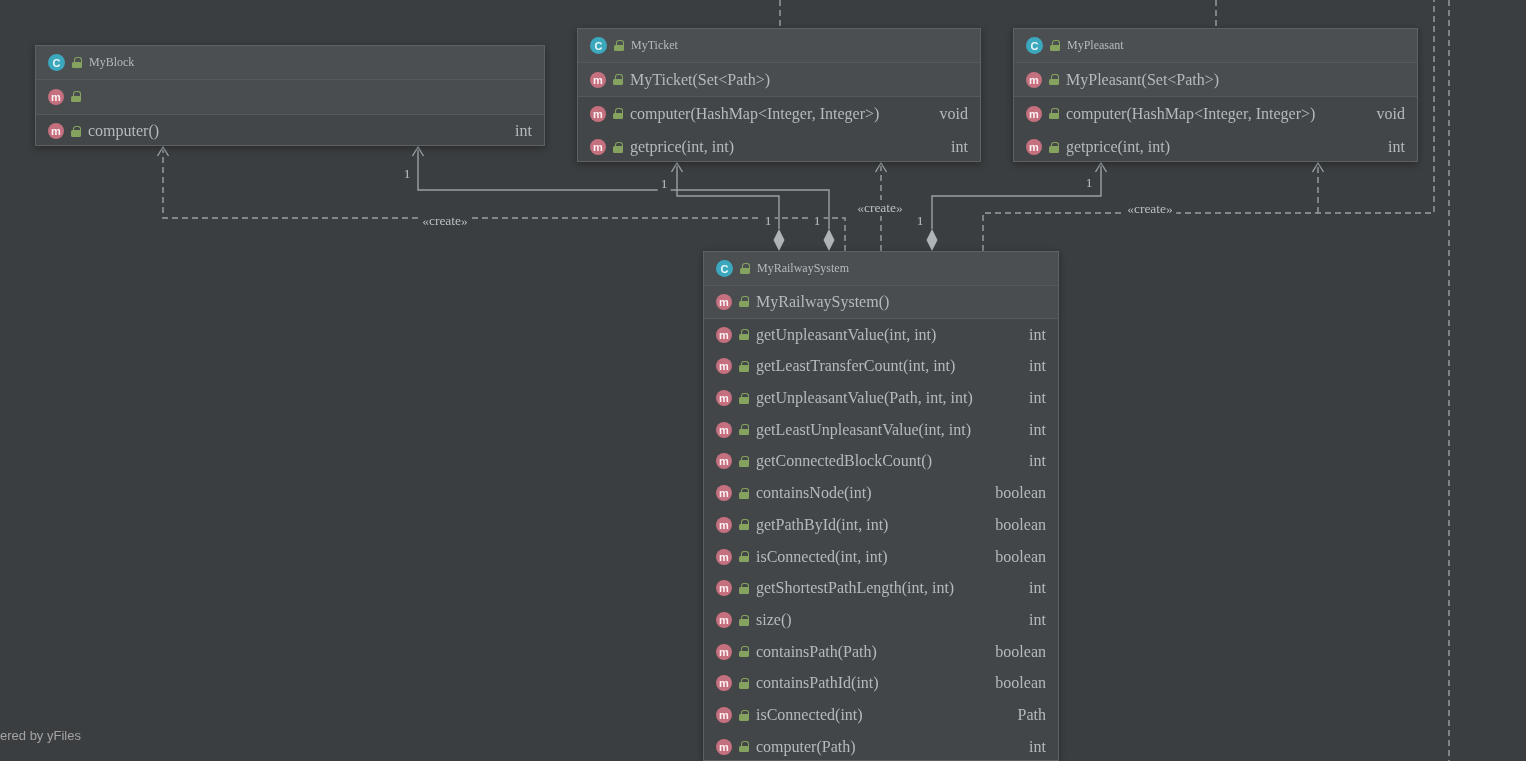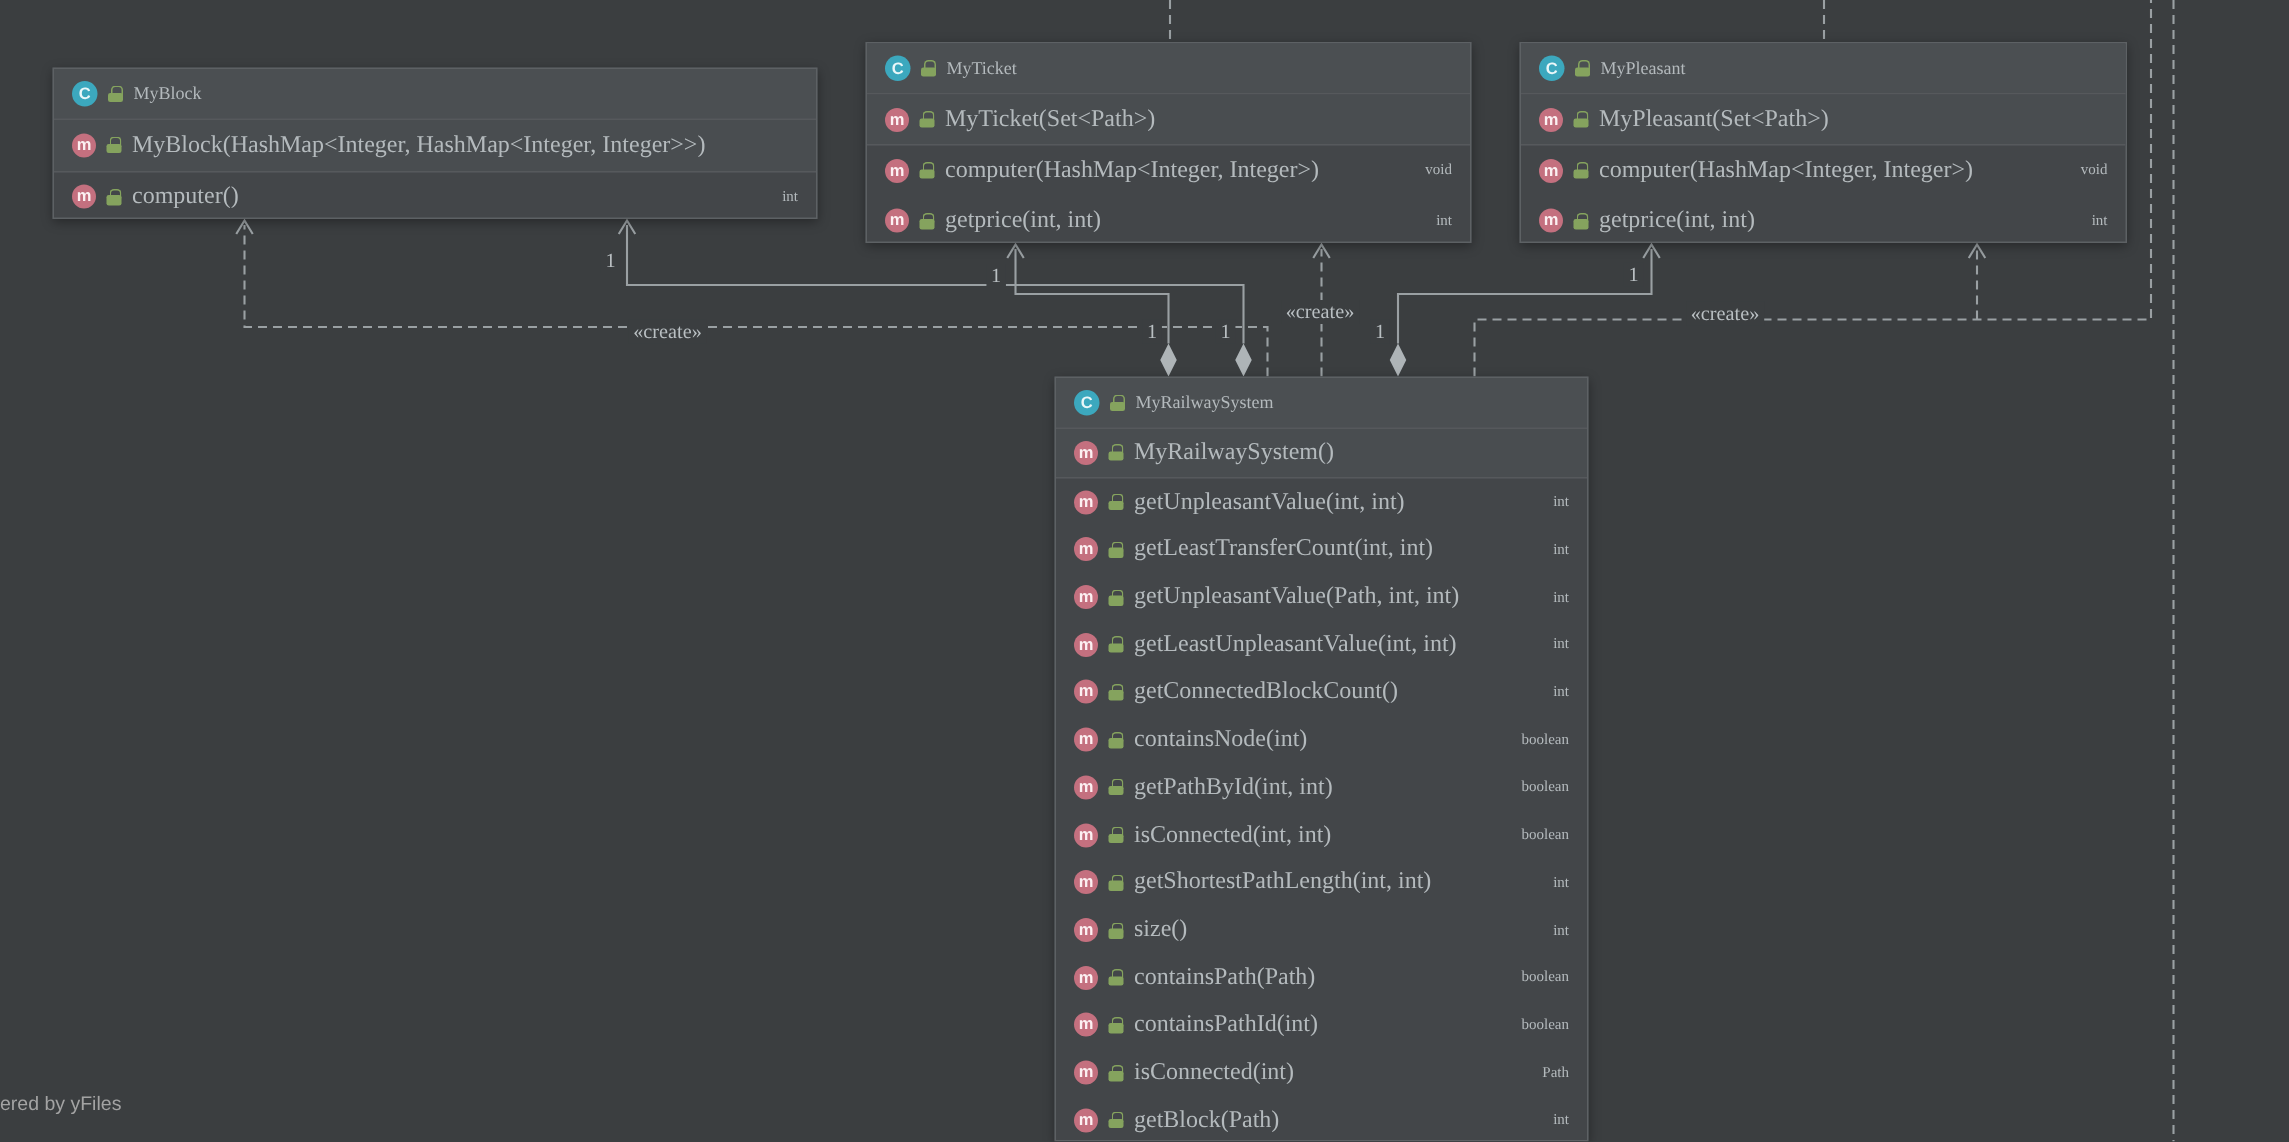--- a/index.html
+++ b/index.html
@@ -23,21 +23,21 @@
   }
   .box-header{
     flex:0 0 34px;height:34px;display:flex;align-items:center;gap:7px;
     padding:0 12px;background:var(--header-bg);border-bottom:1px solid var(--separator);
   }
   .class-title{color:var(--text);font-size:12px;white-space:nowrap}
   .section{display:flex;flex-direction:column}
   .section.ctor{background:var(--ctor-bg);border-bottom:1px solid var(--separator)}
   .member-row{display:flex;align-items:center;gap:7px;padding:0 12px;white-space:nowrap}
   .sig{color:var(--text);font-size:16px}
-  .ret{margin-left:auto;color:var(--text);font-size:10px;padding-left:14px}
+  .ret{margin-left:auto;color:var(--text);font-size:16px;padding-left:14px}
 
   .cicon{width:17px;height:17px;flex:0 0 17px;border-radius:50%;background:var(--class-icon);
     color:#eaf7f9;font:bold 11px "Liberation Sans",sans-serif;
     display:flex;align-items:center;justify-content:center}
   .micon{width:16px;height:16px;flex:0 0 16px;border-radius:50%;background:var(--method-icon);
     color:#fcf0f2;font:bold 11px "Liberation Sans",sans-serif;
     display:flex;align-items:center;justify-content:center}
   .lock{width:10px;height:11px;flex:0 0 10px;position:relative;display:inline-block}
   .lock::before{content:"";position:absolute;top:0;left:2px;width:6px;height:6px;
     border:1.5px solid var(--lock);border-bottom:none;border-radius:3px 3px 0 0}
@@ -84,21 +84,20 @@
       <div class="div class-box" style="left: 35px; top: 45px; width: 510px; height: 101px;">
         <div class="div box-header">
           <span class="cicon">C</span>
           <span class="lock"></span>
           <span class="class-title">MyBlock</span>
         </div>
         <div class="div section ctor">
           <div class="div member-row" style="height: 33.5px;">
             <span class="micon">m</span>
             <span class="lock"></span>
-            <span class="sig">MyBlock(HashMap&lt;Integer, HashMap&lt;Integer, Integer&gt;&gt;)</span>
           </div>
         </div>
         <div class="div section methods">
           <div class="div member-row" style="height: 33.5px;">
             <span class="micon">m</span>
             <span class="lock"></span>
             <span class="sig">computer()</span>
             <span class="ret">int</span>
           </div>
         </div>
@@ -247,21 +246,21 @@
           </div>
           <div class="div member-row" style="height: 31.7333px;">
             <span class="micon">m</span>
             <span class="lock"></span>
             <span class="sig">isConnected(int)</span>
             <span class="ret">Path</span>
           </div>
           <div class="div member-row" style="height: 31.7333px;">
             <span class="micon">m</span>
             <span class="lock"></span>
-            <span class="sig">getBlock(Path)</span>
+            <span class="sig">computer(Path)</span>
             <span class="ret">int</span>
           </div>
         </div>
       </div>
     </div>
   <div id="labels">
       <span class="flabel stereotype" style="left: 445px; top: 221px;">«create»</span>
       <span class="flabel stereotype" style="left: 880px; top: 208px;">«create»</span>
       <span class="flabel stereotype" style="left: 1150px; top: 209px;">«create»</span>
       <span class="flabel multiplicity" style="left: 407px; top: 174px;">1</span>

